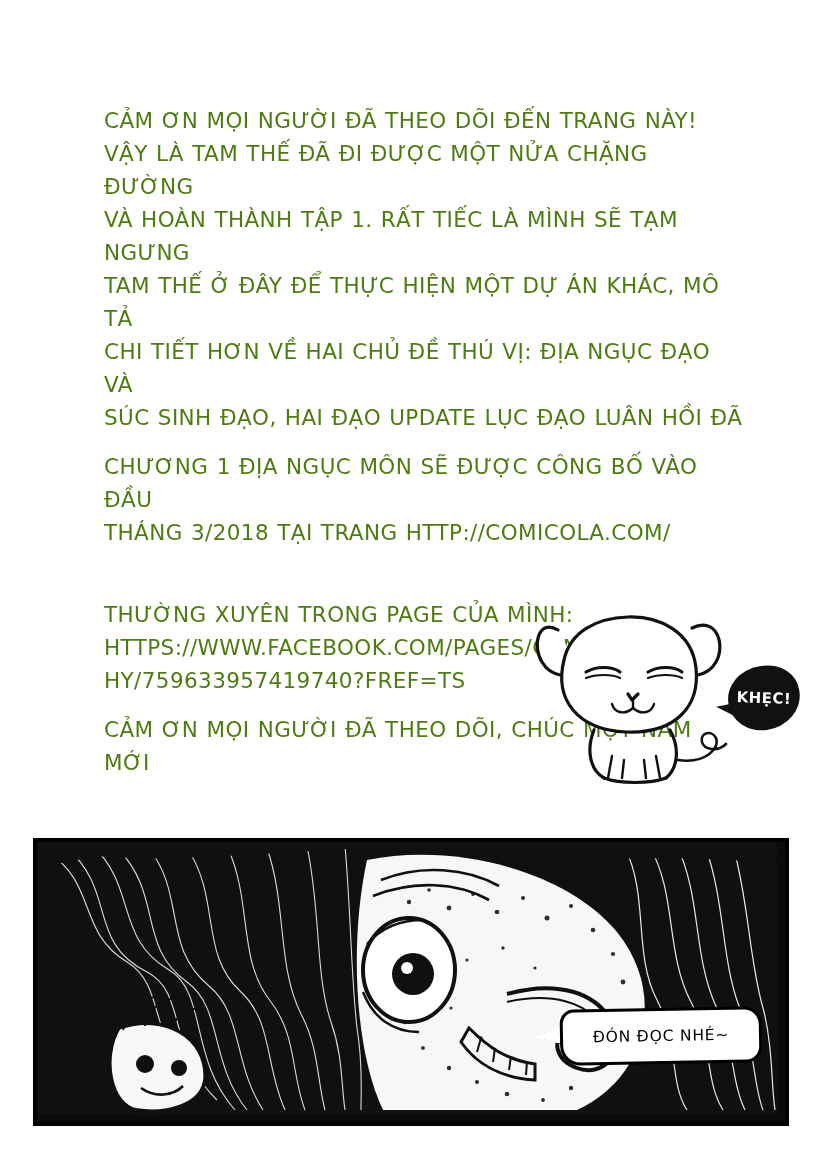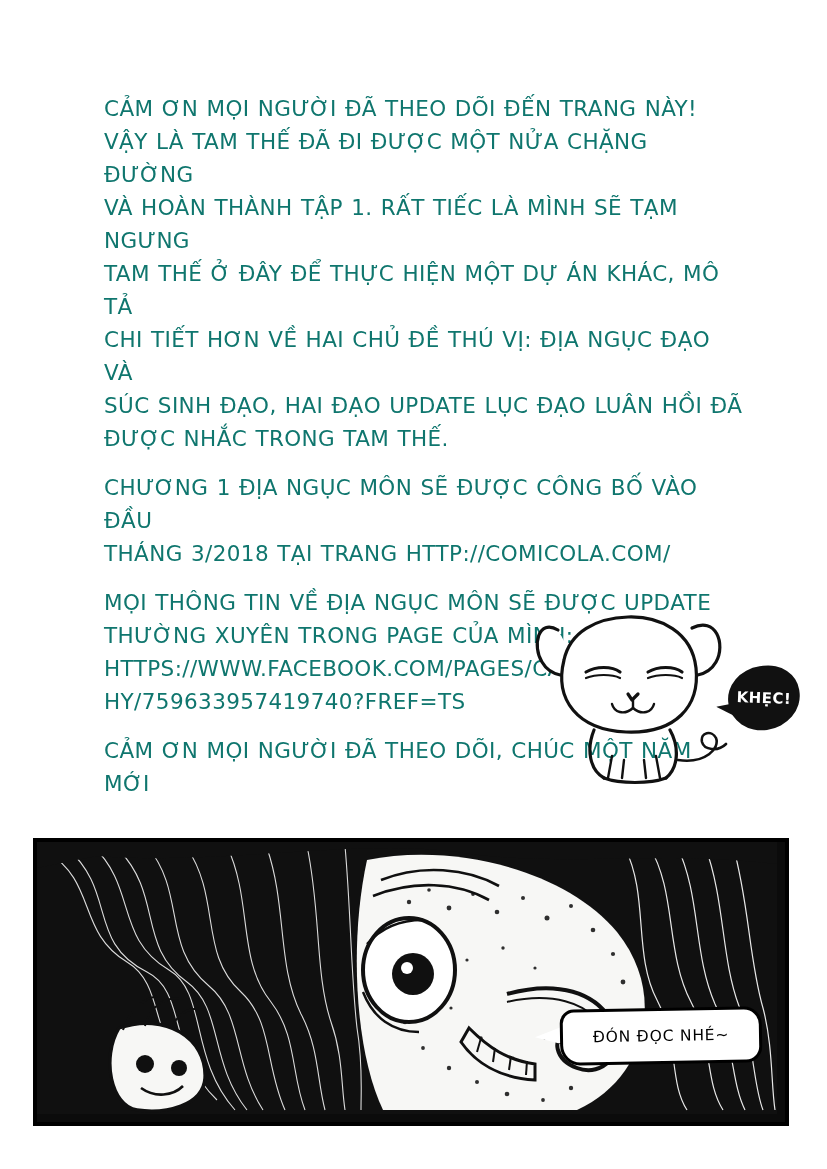--- a/index.html
+++ b/index.html
@@ -18,23 +18,23 @@
   .page {
     position: absolute;
     inset: 0;
     background: #ffffff;
   }
 
   
   .afterword {
     position: absolute;
     left: 104px;
-    top: 92px;
+    top: 104px;
     width: 640px;
-    color: #0f766e;
+    color: #4d7c0f;
   }
 
   .para {
     margin: 0 0 16px 0;
     font-family: "DejaVu Sans", sans-serif;
     font-size: 21.5px;
     line-height: 33px;
     letter-spacing: 0.4px;
     font-weight: 400;
     word-spacing: 1px;
@@ -143,30 +143,29 @@
 
   <div class="afterword">
 
     <p class="para">
       <span>CẢM ƠN MỌI NGƯỜI ĐÃ THEO DÕI ĐẾN TRANG NÀY!</span><br>
       <span>VẬY LÀ TAM THẾ ĐÃ ĐI ĐƯỢC MỘT NỬA CHẶNG ĐƯỜNG</span><br>
       <span>VÀ HOÀN THÀNH TẬP 1. RẤT TIẾC LÀ MÌNH SẼ TẠM NGƯNG</span><br>
       <span>TAM THẾ Ở ĐÂY ĐỂ THỰC HIỆN MỘT DỰ ÁN KHÁC, MÔ TẢ</span><br>
       <span>CHI TIẾT HƠN VỀ HAI CHỦ ĐỀ THÚ VỊ: ĐỊA NGỤC ĐẠO VÀ</span><br>
       <span>SÚC SINH ĐẠO, HAI ĐẠO UPDATE LỤC ĐẠO LUÂN HỒI ĐÃ</span><br>
-      <span>ĐƯỢC NHẮC TRONG TAM THẾ.</span>
     </p>
 
     <p class="para">
       <span>CHƯƠNG 1 ĐỊA NGỤC MÔN SẼ ĐƯỢC CÔNG BỐ VÀO ĐẦU</span><br>
       <span>THÁNG 3/2018 TẠI TRANG HTTP://COMICOLA.COM/</span>
     </p>
 
     <p class="para">
-      <span>MỌI THÔNG TIN VỀ ĐỊA NGỤC MÔN SẼ ĐƯỢC UPDATE</span><br>
+      <br>
       <span>THƯỜNG XUYÊN TRONG PAGE CỦA MÌNH:</span><br>
       <span>HTTPS://WWW.FACEBOOK.COM/PAGES/CAN-TIEU-</span><br>
       <span>HY/759633957419740?FREF=TS</span>
     </p>
 
     <p class="para">
       <span>CẢM ƠN MỌI NGƯỜI ĐÃ THEO DÕI, CHÚC MỘT NĂM MỚI</span><br>
     </p>
 
   </div>

